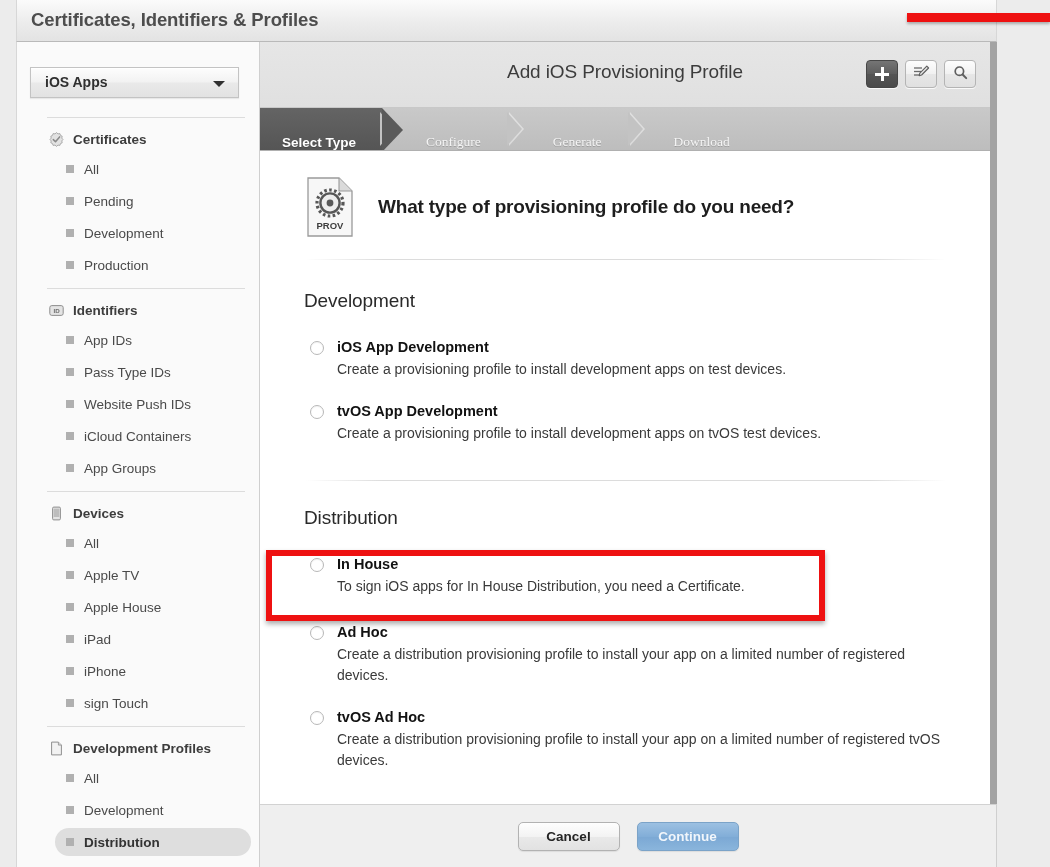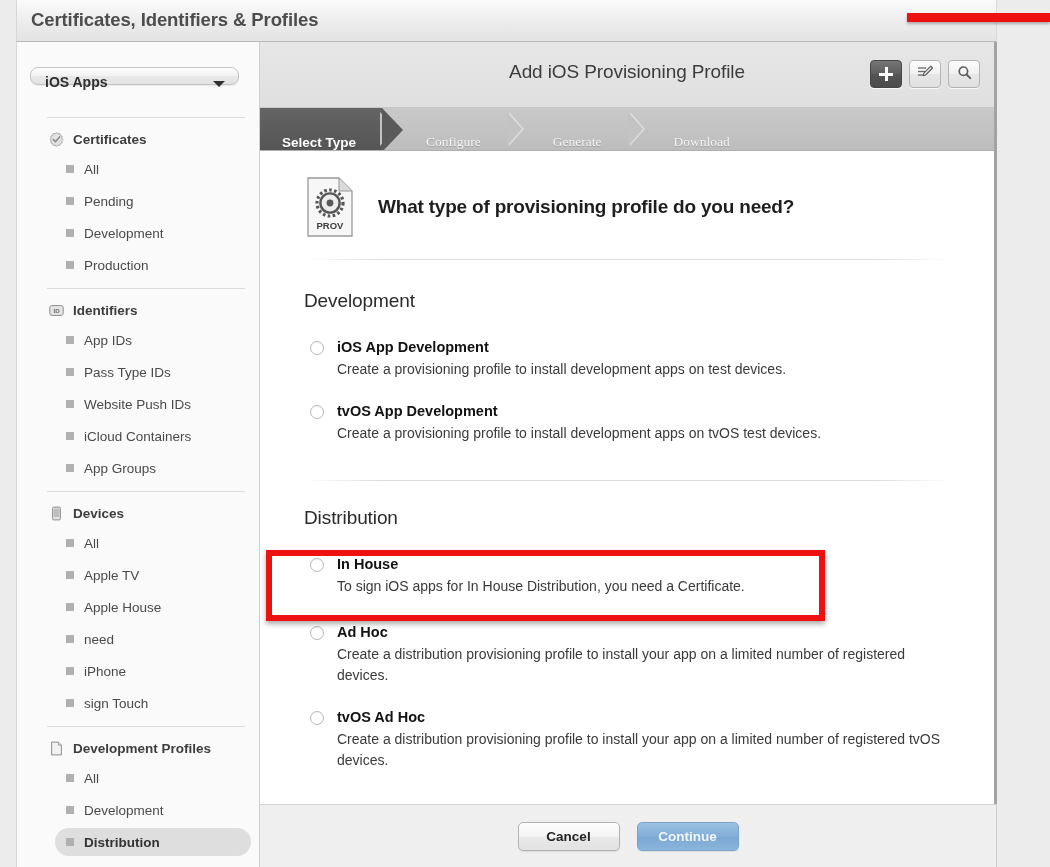--- a/index.html
+++ b/index.html
@@ -57,24 +57,24 @@
     position: absolute;
     left: 16px; top: 42px;
     width: 244px; height: 825px;
     background: #fafafa;
     border-right: 1px solid #cfcfcf;
     border-left: 1px solid #d7d7d7;
   }
   .team-select {
     position: absolute;
     left: 13px; top: 25px;
-    width: 209px; height: 18px;
+    width: 209px; height: 31px;
     background: linear-gradient(to bottom, #fdfdfd 0%, #f2f2f2 48%, #e9e9e9 52%, #e2e2e2 100%);
     border: 1px solid #c3c3c3;
-    border-radius: 8px;
+    border-radius: 0;
     box-shadow: 0 1px 1px rgba(0,0,0,0.07), inset 0 1px 0 #fff;
     cursor: pointer;
   }
   .team-select-label {
     position: absolute;
     left: 14px; top: 6px;
     font-size: 14px; font-weight: bold;
     color: #2f2f2f;
   }
   .team-select-arrow {
@@ -132,21 +132,21 @@
     font-weight: bold;
     color: #333;
   }
 
   
   .main {
     position: absolute;
     left: 260px; top: 42px;
     width: 737px; height: 762px;
     background: #fff;
-    border-right: 3px solid #a3a3a3;
+    border-right: 7px solid #a3a3a3;
   }
   .main-header {
     position: relative;
     height: 66px;
     background: linear-gradient(to bottom, #e6e6e6 0%, #e0e0e0 100%);
     border-bottom: 1px solid #c8c8c8;
   }
   .main-title {
     position: absolute;
     left: 0; right: 0; top: 19px;
@@ -449,21 +449,21 @@
       <div class="nav-item">
         <span class="bullet"></span>
         <span class="nav-item-label">Apple TV</span>
       </div>
       <div class="nav-item">
         <span class="bullet"></span>
         <span class="nav-item-label">Apple House</span>
       </div>
       <div class="nav-item">
         <span class="bullet"></span>
-        <span class="nav-item-label">need</span>
+        <span class="nav-item-label">iPad</span>
       </div>
       <div class="nav-item">
         <span class="bullet"></span>
         <span class="nav-item-label">iPhone</span>
       </div>
       <div class="nav-item">
         <span class="bullet"></span>
         <span class="nav-item-label">sign Touch</span>
       </div>
 

